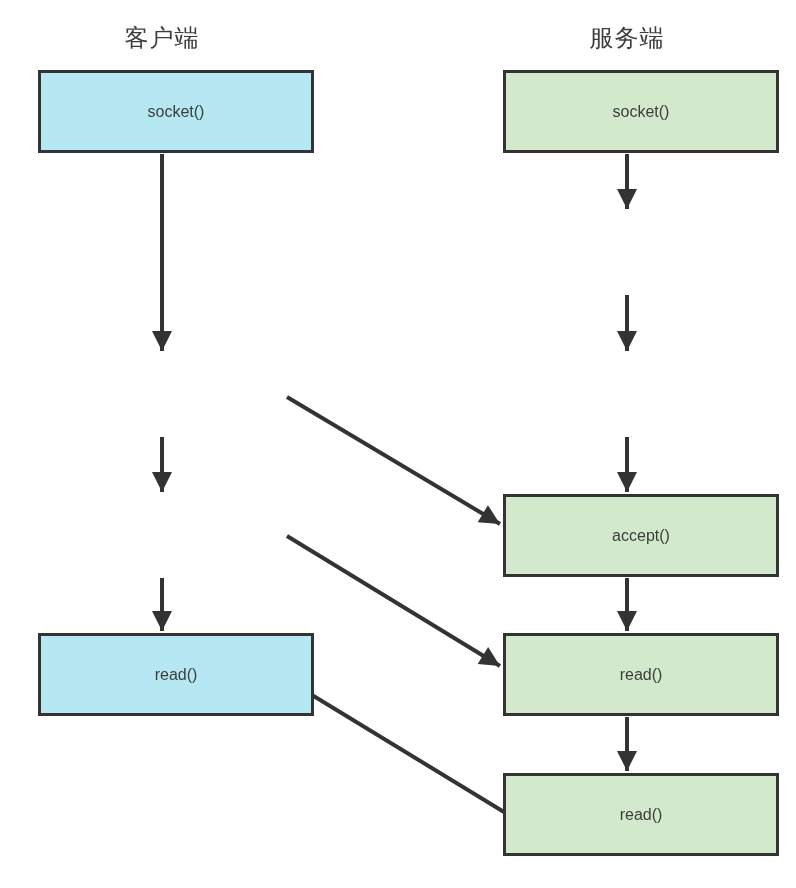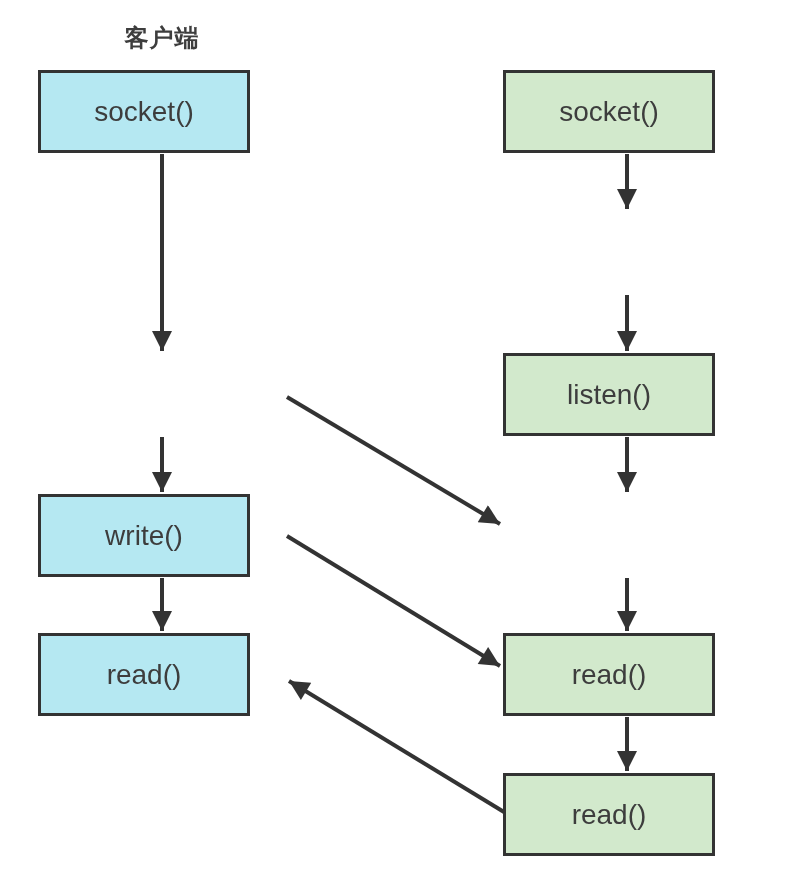--- a/index.html
+++ b/index.html
@@ -21,34 +21,34 @@
     top: 0;
     width: 796px;
     height: 888px;
     pointer-events: none;
   }
   .col-title {
     position: absolute;
     width: 248px;
     text-align: center;
     font-size: 24px;
-    font-weight: 700;
+    font-weight: 400;
     color: #3d3d3d;
     letter-spacing: 1px;
   }
   .flow-box {
     position: absolute;
-    width: 212px;
+    width: 276px;
     height: 83px;
     border: 3px solid #333333;
     box-sizing: border-box;
     display: flex;
     align-items: center;
     justify-content: center;
-    font-size: 28px;
+    font-size: 16px;
     color: #3d3d3d;
   }
   .flow-box.client { background: #b5e8f2; }
   .flow-box.server { background: #d2e9cc; }
 </style>
 </head>
 <body>
 
 <div class="canvas">
 
@@ -67,23 +67,23 @@
       <line x1="627" y1="437" x2="627" y2="492" marker-end="url(#ah)"></line>
       <line x1="627" y1="578" x2="627" y2="631" marker-end="url(#ah)"></line>
       <line x1="627" y1="717" x2="627" y2="771" marker-end="url(#ah)"></line>
       <line x1="287" y1="397" x2="500" y2="524" marker-end="url(#ah)"></line>
       <line x1="287" y1="536" x2="500" y2="666" marker-end="url(#ah)"></line>
       <line x1="504" y1="812" x2="289" y2="681" marker-end="url(#ah)"></line>
     </g>
   </svg>
 
   <div class="col-title" style="left:38px; top:22px">客户端</div>
+  <div class="col-title" style="left:503px; top:22px">服务端</div>
 
   <div class="flow-box client" style="left:38px; top:70px">socket()</div>
-  <div class="flow-box client" style="left:38px; top:494px">write()</div>
   <div class="flow-box client" style="left:38px; top:633px">read()</div>
 
   <div class="flow-box server" style="left:503px; top:70px">socket()</div>
-  <div class="flow-box server" style="left:503px; top:353px">listen()</div>
+  <div class="flow-box server" style="left:503px; top:494px">accept()</div>
   <div class="flow-box server" style="left:503px; top:633px">read()</div>
   <div class="flow-box server" style="left:503px; top:773px">read()</div>
 
 </div>
 
 </body></html>

